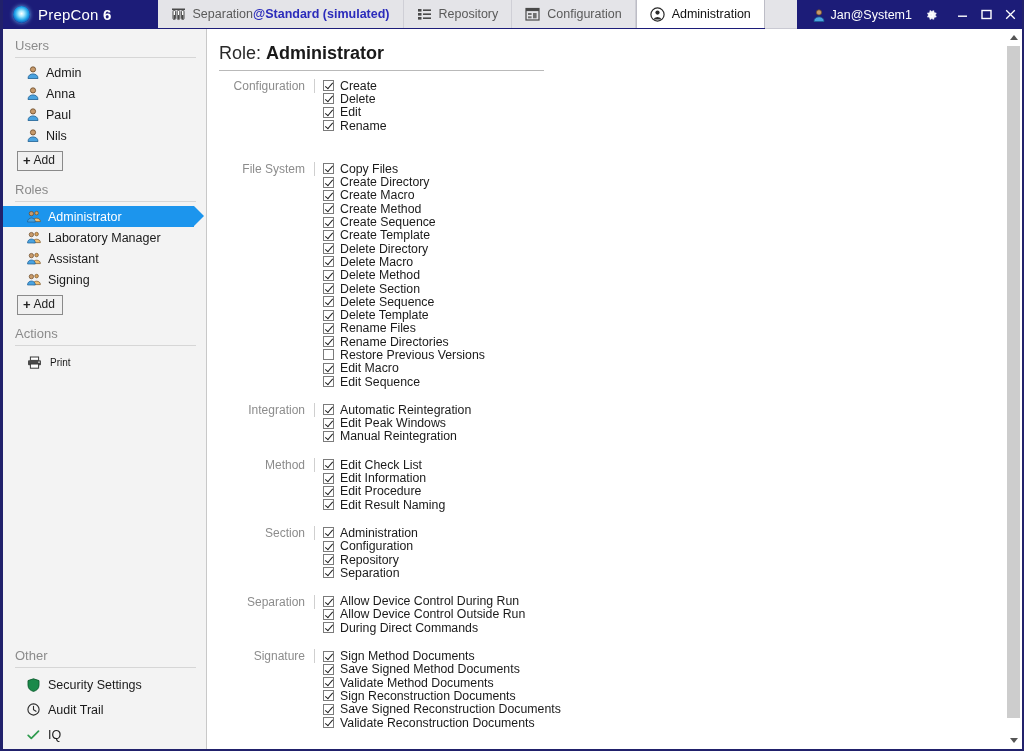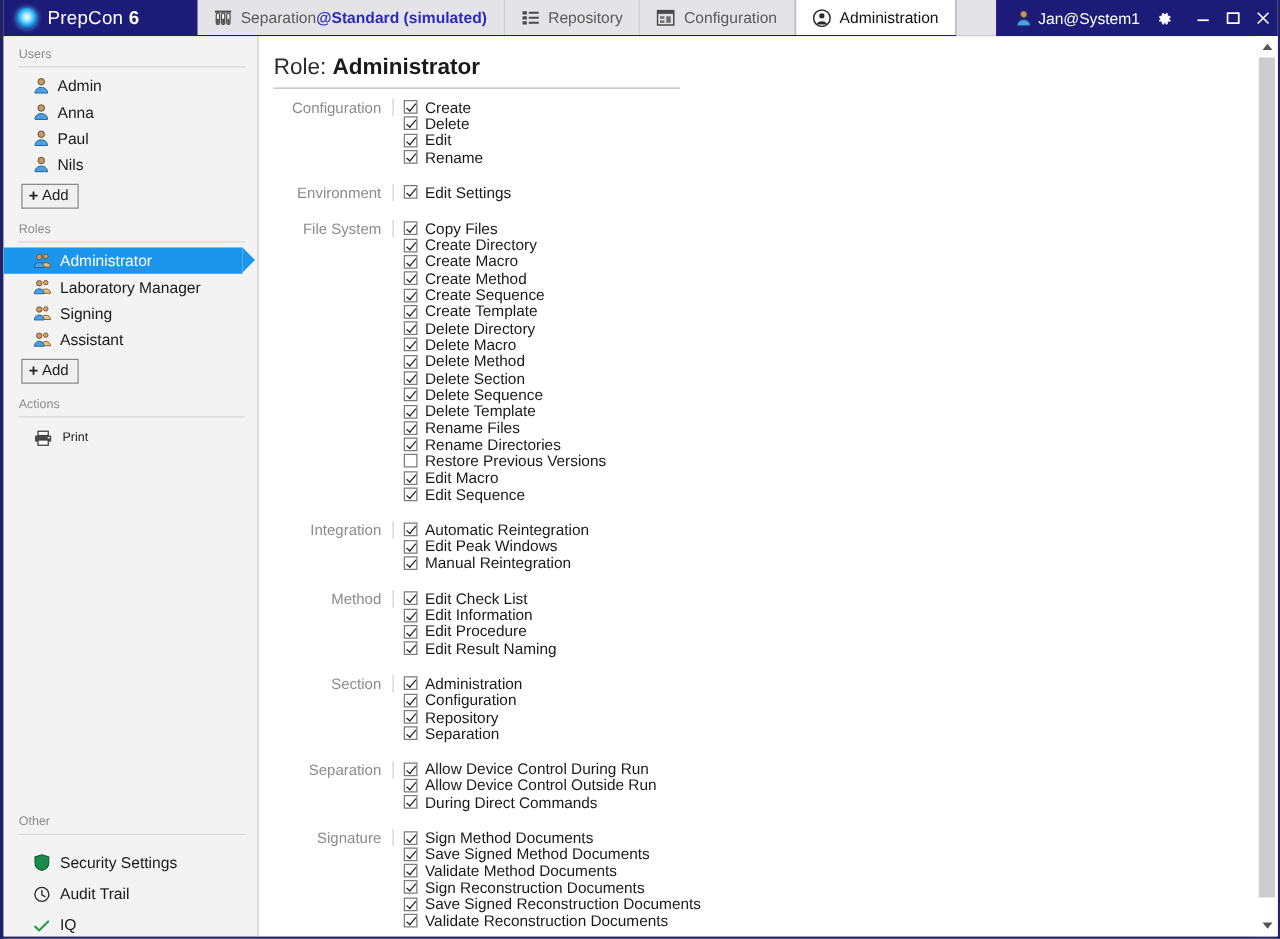--- a/index.html
+++ b/index.html
@@ -84,21 +84,21 @@
 
   .titlebar-right {
     display: flex;
     align-items: center;
     gap: 0px;
     background: #1c1c78;
     padding-left: 10px;
   }
   .user-chip {
     display: flex;
-    align-items: flex-start;
+    align-items: flex-end;
     gap: 6px;
     color: #ffffff;
     font-size: 12.5px;
     padding: 0 6px;
     white-space: nowrap;
   }
   .gear-btn {
     width: 26px; height: 28px;
     display: flex; align-items: center; justify-content: center;
     color: #ffffff;
@@ -129,21 +129,21 @@
     position: relative;
     display: flex;
     flex-direction: column;
     overflow: hidden;
   }
   .side-top { flex: none; }
   .side-bottom { margin-top: auto; padding-bottom: 2px; }
 
   .group-head {
     color: #8b8b8b;
-    font-size: 10px;
+    font-size: 13px;
     padding: 9px 0 2px 12px;
   }
   .group-rule {
     height: 1px;
     background: #d6d6d6;
     margin: 2px 10px 4px 12px;
   }
 
   .side-item {
     display: flex;
@@ -188,21 +188,21 @@
   .action-item {
     display: flex;
     align-items: center;
     gap: 8px;
     height: 25px;
     padding-left: 24px;
     font-size: 10px;
   }
   .other-item {
     display: flex;
-    align-items: flex-end;
+    align-items: center;
     gap: 8px;
     height: 25px;
     padding-left: 24px;
     font-size: 12.5px;
   }
 
   
   .ic { flex: none; display: inline-block; line-height: 0; }
 
   
@@ -505,32 +505,32 @@
         </div>
         <div class="side-item">
           <span class="ic">
             <svg width="14" height="13" viewBox="0 0 14 13">
               <circle cx="9.6" cy="3.1" r="1.8" fill="#d9a35f" stroke="#7a5322" stroke-width=".7"></circle>
               <path d="M5.8 11.6c0-2.2 1.7-3.4 3.8-3.4s3.8 1.2 3.8 3.4z" fill="#f0c074" stroke="#7a5322" stroke-width=".7"></path>
               <circle cx="4.4" cy="3.6" r="2.2" fill="#c79a6b" stroke="#6b4a28" stroke-width=".7"></circle>
               <path d="M.5 12c0-2.6 1.9-4 3.9-4s3.9 1.4 3.9 4z" fill="#4aa3e0" stroke="#1e5f93" stroke-width=".7"></path>
             </svg>
           </span>
-          <span class="lbl">Signing</span>
+          <span class="lbl">Assistant</span>
         </div>
         <div class="side-item">
           <span class="ic">
             <svg width="14" height="13" viewBox="0 0 14 13">
               <circle cx="9.6" cy="3.1" r="1.8" fill="#d9a35f" stroke="#7a5322" stroke-width=".7"></circle>
               <path d="M5.8 11.6c0-2.2 1.7-3.4 3.8-3.4s3.8 1.2 3.8 3.4z" fill="#f0c074" stroke="#7a5322" stroke-width=".7"></path>
               <circle cx="4.4" cy="3.6" r="2.2" fill="#c79a6b" stroke="#6b4a28" stroke-width=".7"></circle>
               <path d="M.5 12c0-2.6 1.9-4 3.9-4s3.9 1.4 3.9 4z" fill="#4aa3e0" stroke="#1e5f93" stroke-width=".7"></path>
             </svg>
           </span>
-          <span class="lbl">Assistant</span>
+          <span class="lbl">Signing</span>
         </div>
 
         <div class="add-btn">
           <span class="plus">+</span>
           <span>Add</span>
         </div>
 
         
         <div class="group-head">Actions</div>
         <div class="group-rule"></div>
@@ -617,32 +617,20 @@
                 <div class="chk-row">
                   <span class="chk on"></span>
                   <span>Rename</span>
                 </div>
               </td>
             </tr>
             <tr class="grp-gap">
                 <td colspan="3"></td>
               </tr>
 
-            <tr class="perm-row">
-              <td class="perm-label">Environment</td>
-              <td class="perm-sep">
-                  <div></div>
-                </td>
-              <td class="perm-items">
-                <div class="chk-row">
-                  <span class="chk on"></span>
-                  <span>Edit Settings</span>
-                </div>
-              </td>
-            </tr>
             <tr class="grp-gap">
                 <td colspan="3"></td>
               </tr>
 
             <tr class="perm-row">
               <td class="perm-label">File System</td>
               <td class="perm-sep">
                   <div></div>
                 </td>
               <td class="perm-items">

